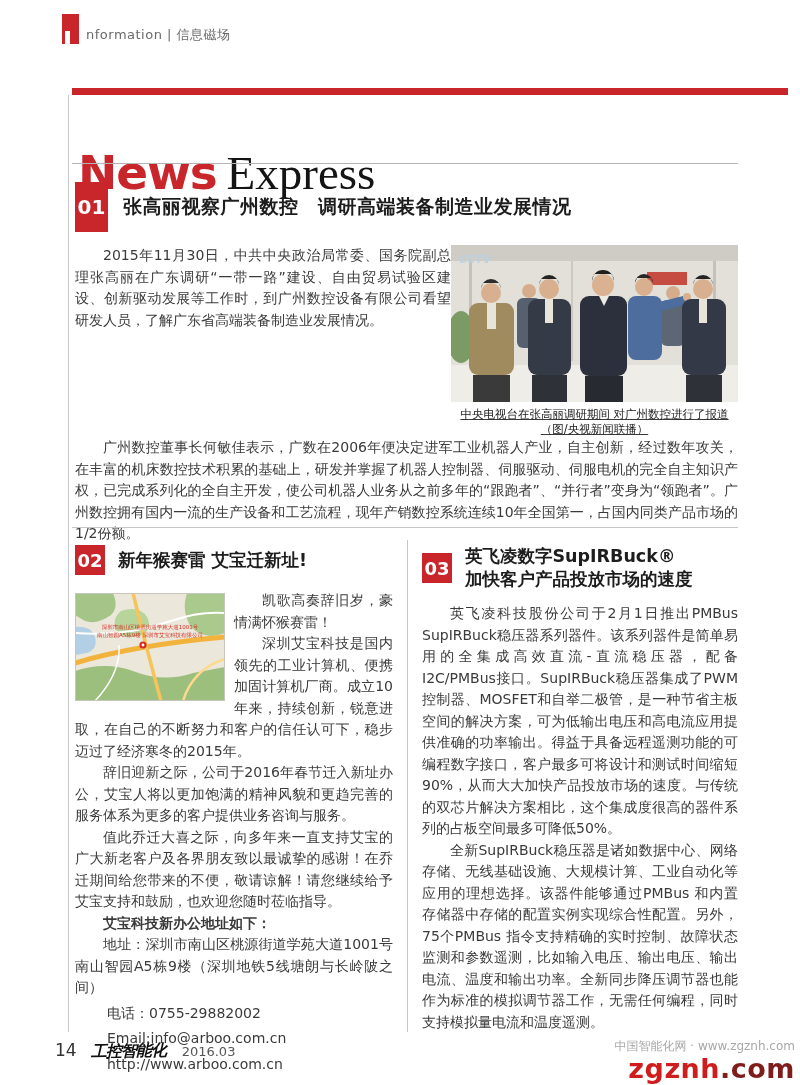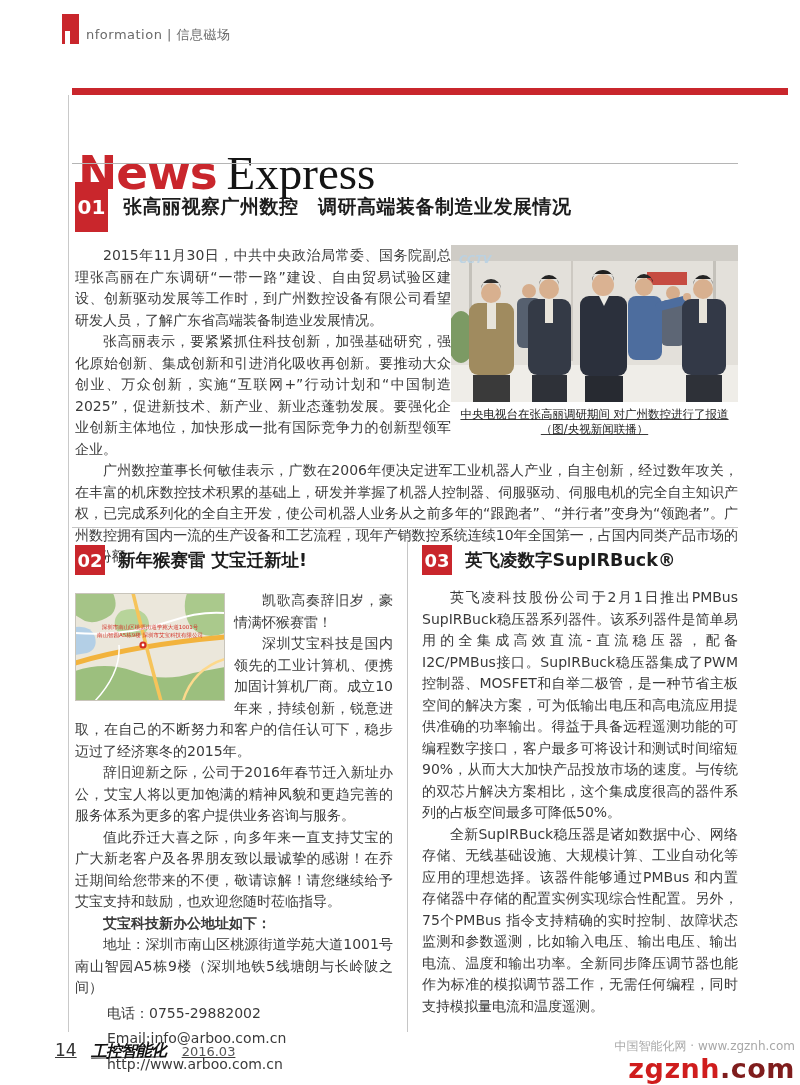--- a/index.html
+++ b/index.html
@@ -49,21 +49,21 @@
   .s3{position:absolute;top:545px;left:422px;width:316px;}
   .col-head{display:flex;align-items:center;}
   .col-title{font-size:17.5px;font-weight:bold;color:#1d1d1d;margin-left:13px;line-height:23px;}
   .s2-body{margin-top:15px;}
   .map-frame{float:left;width:150px;height:108px;margin:3px 9px 4px 0;display:block;}
   .addr-intro{font-weight:bold;color:#222;}
   .addr-line{margin:4px;font-size:14px;line-height:21.5px;color:#3a3a3a;text-indent:2em;}
   .s3-body{margin-top:12px;}
 
   
-  .footer-left{position:absolute;top:1040px;left:55px;display:flex;align-items:baseline;text-decoration:underline;}
+  .footer-left{position:absolute;top:1040px;left:55px;display:flex;align-items:baseline;}
   .pg-num{font-size:17px;color:#333;}
   .mag-logo{font-family:"Liberation Serif","DejaVu Serif",serif;font-style:italic;font-weight:bold;
             font-size:16px;color:#111;margin-left:14px;letter-spacing:-1px;transform:rotate(-1deg);}
   .issue{font-size:13px;color:#555;margin-left:16px;}
   .footer-right{position:absolute;top:1038px;right:5px;text-align:right;}
   .site-line{font-size:12px;color:#a8a8a8;}
   .big-url{font-size:27px;font-weight:bold;line-height:28px;letter-spacing:.5px;
            font-family:"DejaVu Sans","Liberation Sans",sans-serif;}
   .big-url .red{color:#cf1d1d;}
   .big-url .blk{color:#7f1d1d;}
@@ -85,21 +85,20 @@
 <div class="mh-rule"></div>
 
 <div class="s1">
   <div class="s1-head">
     <div class="badge b1">01</div>
     <div class="s1-title">张高丽视察广州数控　调研高端装备制造业发展情况</div>
   </div>
   <div class="s1-row">
     <div class="s1-text">
       <p class="body">2015年11月30日，中共中央政治局常委、国务院副总理张高丽在广东调研“一带一路”建设、自由贸易试验区建设、创新驱动发展等工作时，到广州数控设备有限公司看望研发人员，了解广东省高端装备制造业发展情况。</p>
-      <p class="body">张高丽表示，要紧紧抓住科技创新，加强基础研究，强化原始创新、集成创新和引进消化吸收再创新。要推动大众创业、万众创新，实施“互联网+”行动计划和“中国制造2025”，促进新技术、新产业、新业态蓬勃发展。要强化企业创新主体地位，加快形成一批有国际竞争力的创新型领军企业。</p>
     </div>
     <div class="s1-photo">
       <svg class="photo-frame" viewBox="0 0 287 157">
         <rect x="0" y="0" width="287" height="157" fill="#e3e0da"></rect>
         <rect x="0" y="0" width="287" height="16" fill="#cfccc6"></rect>
         <rect x="0" y="120" width="287" height="37" fill="#efede8"></rect>
         <rect x="18" y="16" width="3" height="106" fill="#c4c1ba"></rect>
         <rect x="120" y="16" width="2" height="100" fill="#cdc9c2"></rect>
         <rect x="262" y="16" width="3" height="106" fill="#c4c1ba"></rect>
         <rect x="148" y="30" width="9" height="12" fill="#c0392b" opacity=".85"></rect>
@@ -188,20 +187,21 @@
     <p class="addr-line">Email:info@arboo.com.cn</p>
     <p class="addr-line">http://www.arboo.com.cn</p>
   </div>
 </div>
 
 <div class="s3">
   <div class="col-head">
     <div class="badge b2">03</div>
     <div class="col-title">
       <div>英飞凌数字SupIRBuck®</div>
+      <div>加快客户产品投放市场的速度</div>
     </div>
   </div>
   <div class="s3-body">
     <p class="body">英飞凌科技股份公司于2月1日推出PMBus SupIRBuck稳压器系列器件。该系列器件是简单易用的全集成高效直流-直流稳压器，配备I2C/PMBus接口。SupIRBuck稳压器集成了PWM控制器、MOSFET和自举二极管，是一种节省主板空间的解决方案，可为低输出电压和高电流应用提供准确的功率输出。得益于具备远程遥测功能的可编程数字接口，客户最多可将设计和测试时间缩短90%，从而大大加快产品投放市场的速度。与传统的双芯片解决方案相比，这个集成度很高的器件系列的占板空间最多可降低50%。</p>
     <p class="body">全新SupIRBuck稳压器是诸如数据中心、网络存储、无线基础设施、大规模计算、工业自动化等应用的理想选择。该器件能够通过PMBus 和内置存储器中存储的配置实例实现综合性配置。另外，75个PMBus 指令支持精确的实时控制、故障状态监测和参数遥测，比如输入电压、输出电压、输出电流、温度和输出功率。全新同步降压调节器也能作为标准的模拟调节器工作，无需任何编程，同时支持模拟量电流和温度遥测。</p>
   </div>
 </div>
 
 <div class="footer-left">
   <span class="pg-num">14</span>

